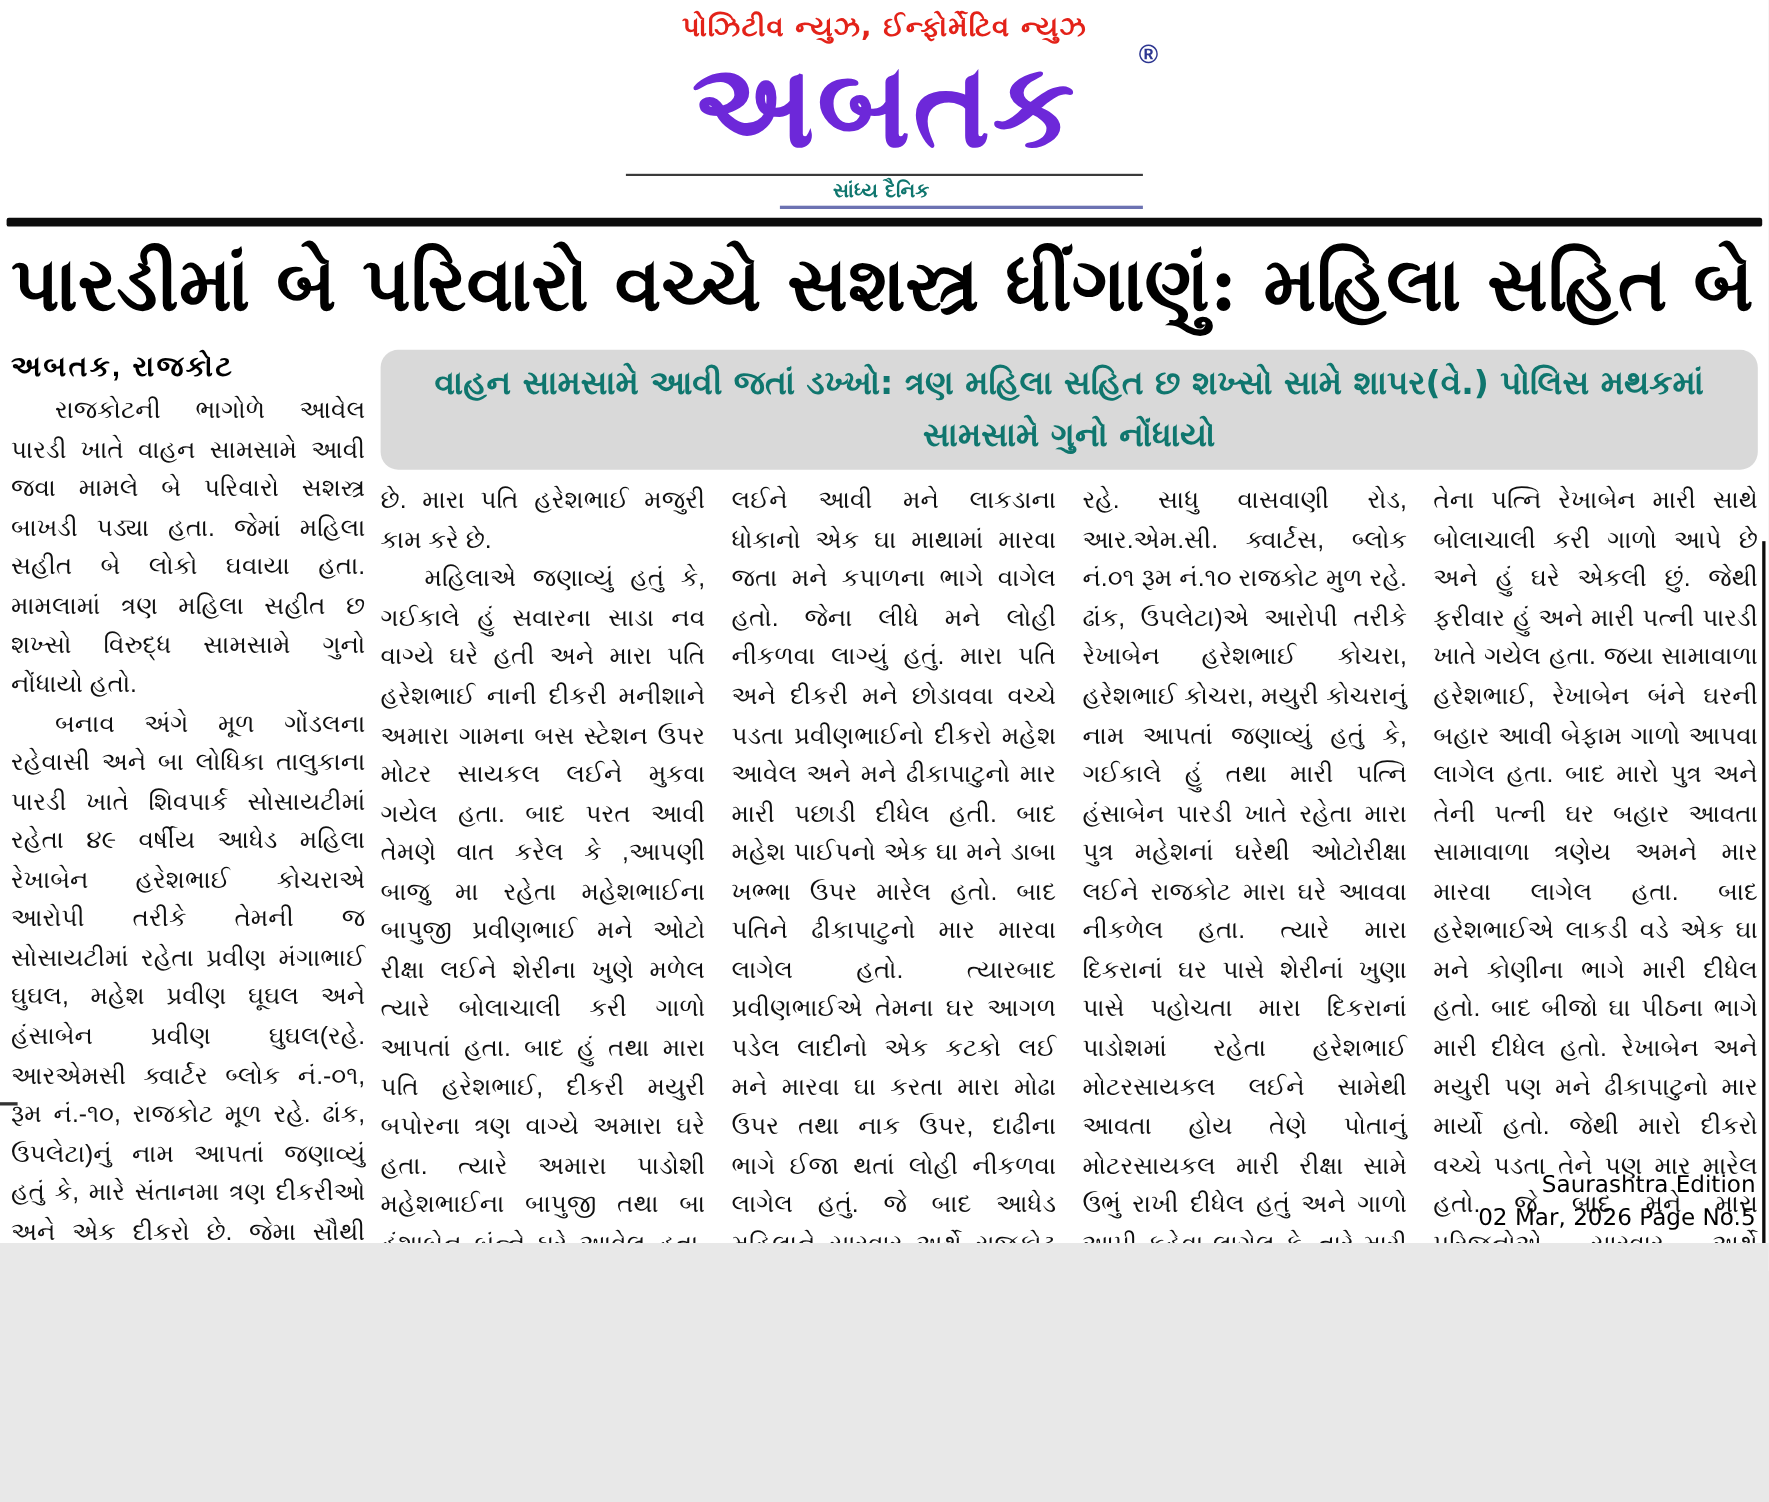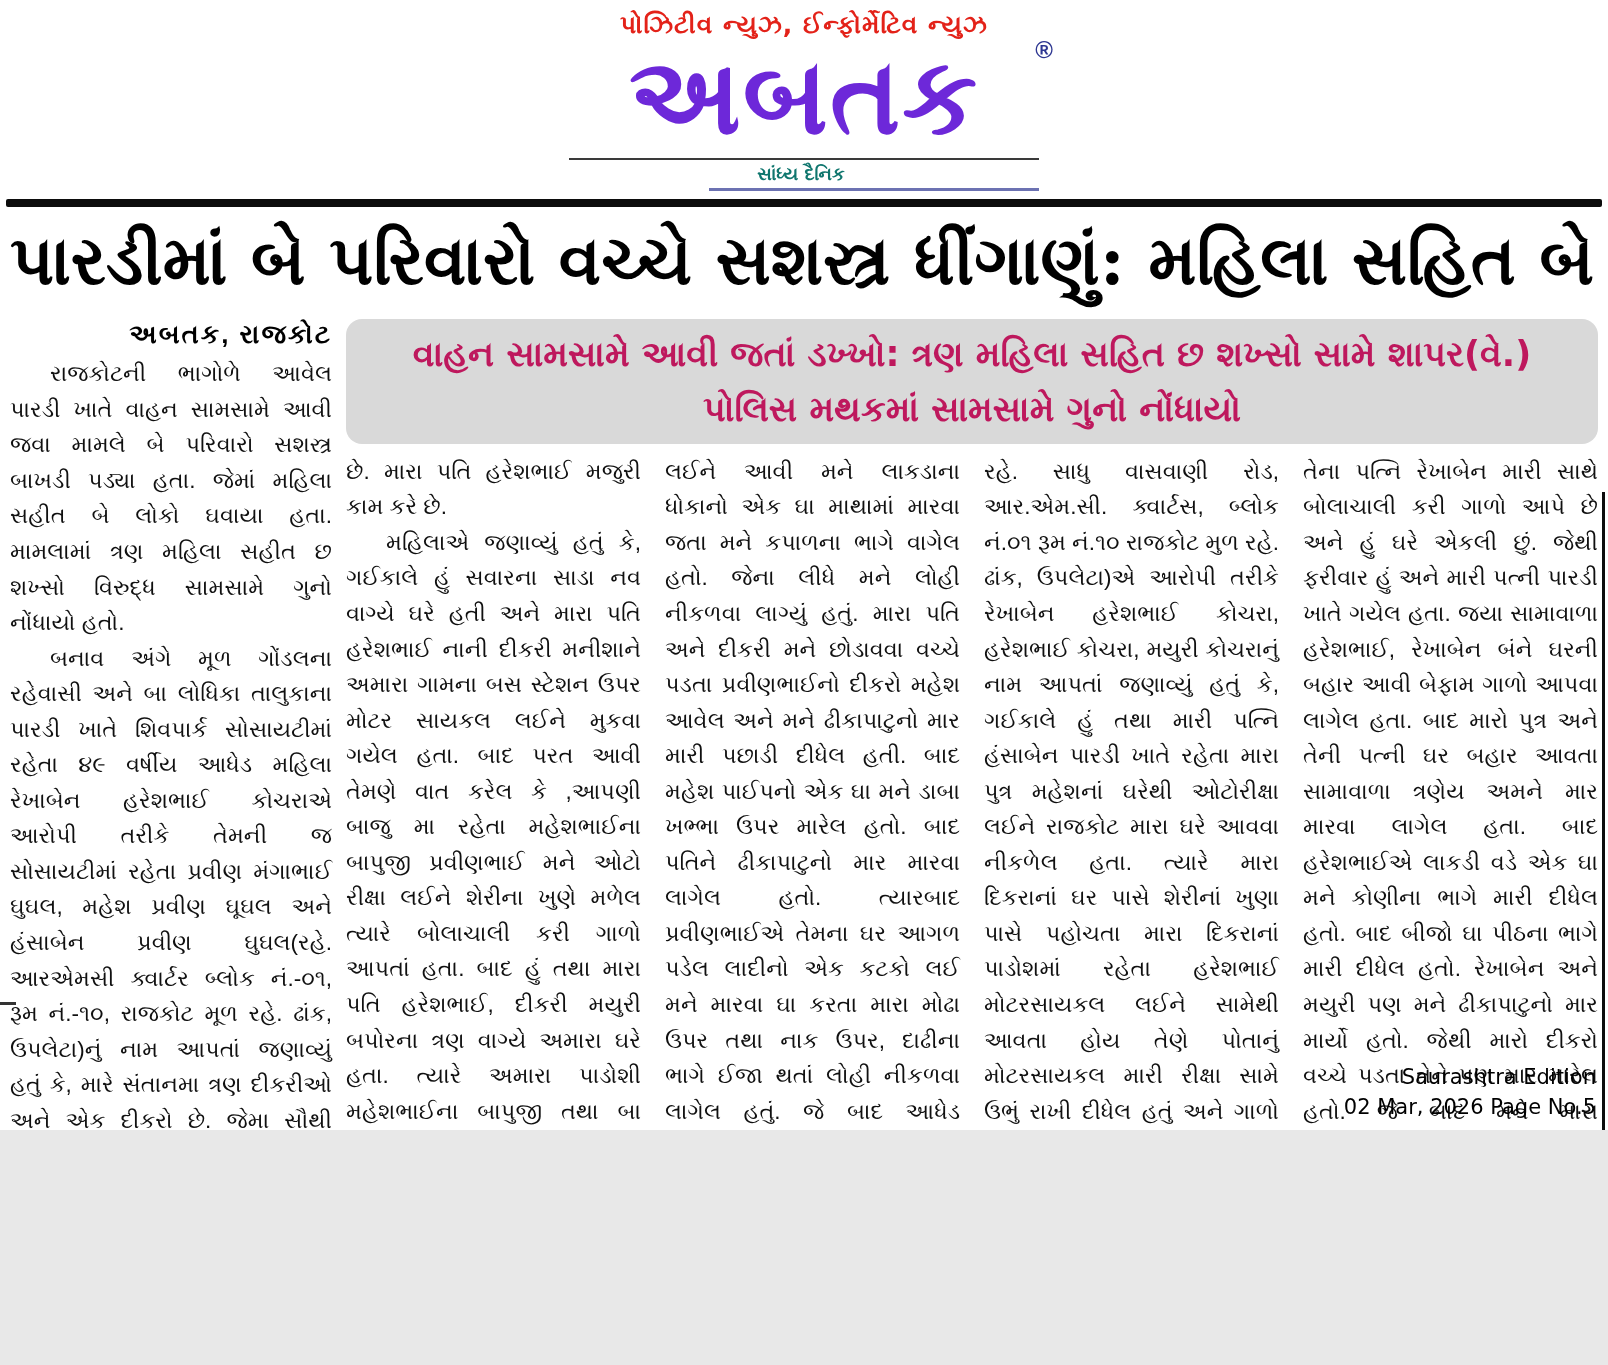--- a/index.html
+++ b/index.html
@@ -53,29 +53,29 @@
   }
 
   
   .article { display:flex; gap:14px; padding:10px 10px 0 10px; align-items:flex-start; }
   .col { flex:1; min-width:0; }
   .col1 { width:322px; flex:none; }
 
   .subhead-box {
     background:#d9d9d9; border-radius:16px;
     text-align:center; font-weight:bold;
-    font-size:35px; line-height:1.55; color:#be185d;
+    font-size:30px; line-height:1.55; color:#0f766e;
     padding:8px 26px; margin-bottom:10px;
     font-family:"DejaVu Sans", sans-serif;
   }
   .right-area { flex:1; min-width:0; }
   .cols4 { display:flex; gap:24px; }
 
   .dateline {
-    font-weight:bold; text-align:right; font-size:26px;
+    font-weight:bold; text-align:left; font-size:26px;
     letter-spacing:2px; margin-bottom:6px; color:#000;
   }
   .body-text p {
     font-size:22.5px; line-height:1.58;
     text-align:justify; color:#101010;
     margin:0;
   }
   .body-text p.indent { text-indent:40px; }
 
   

